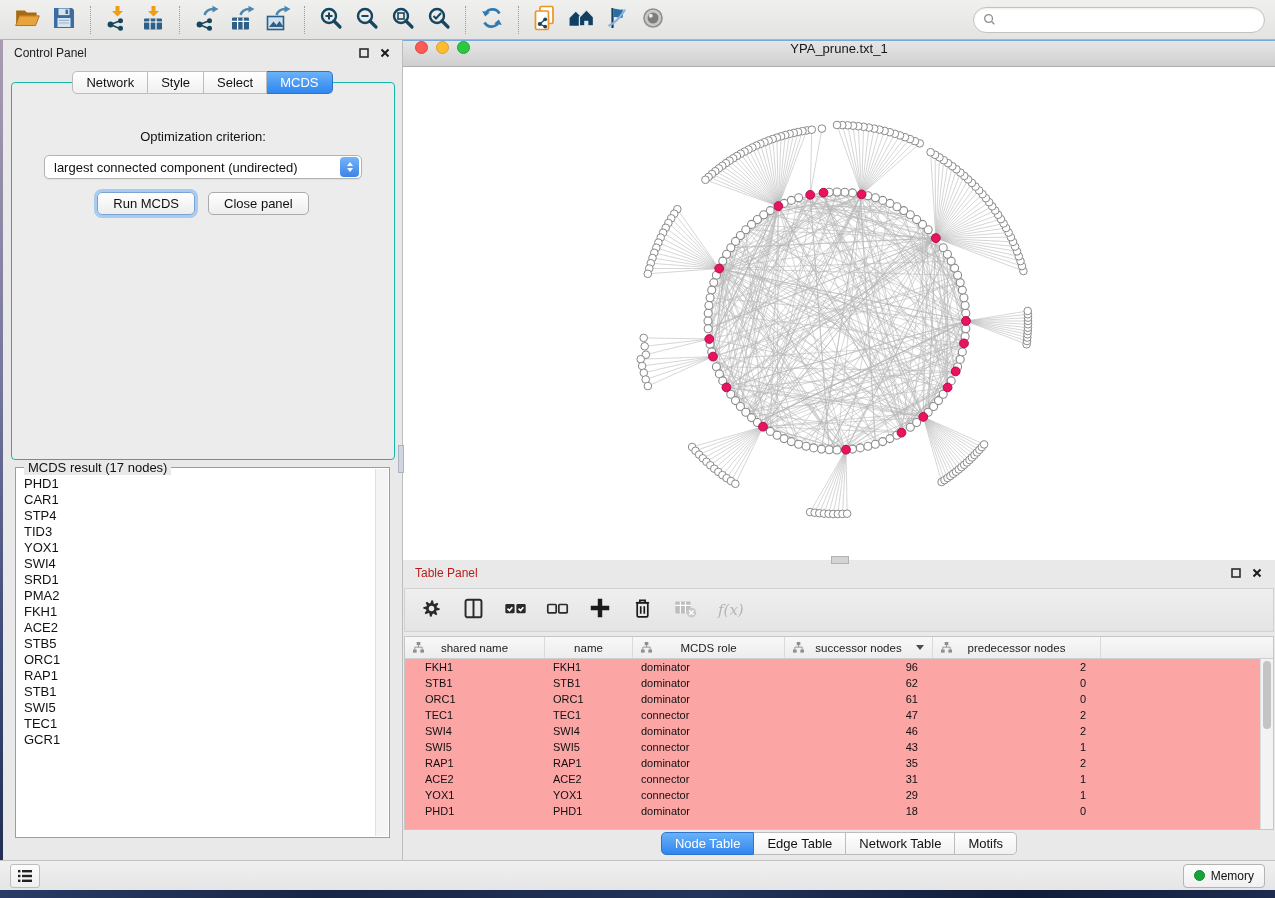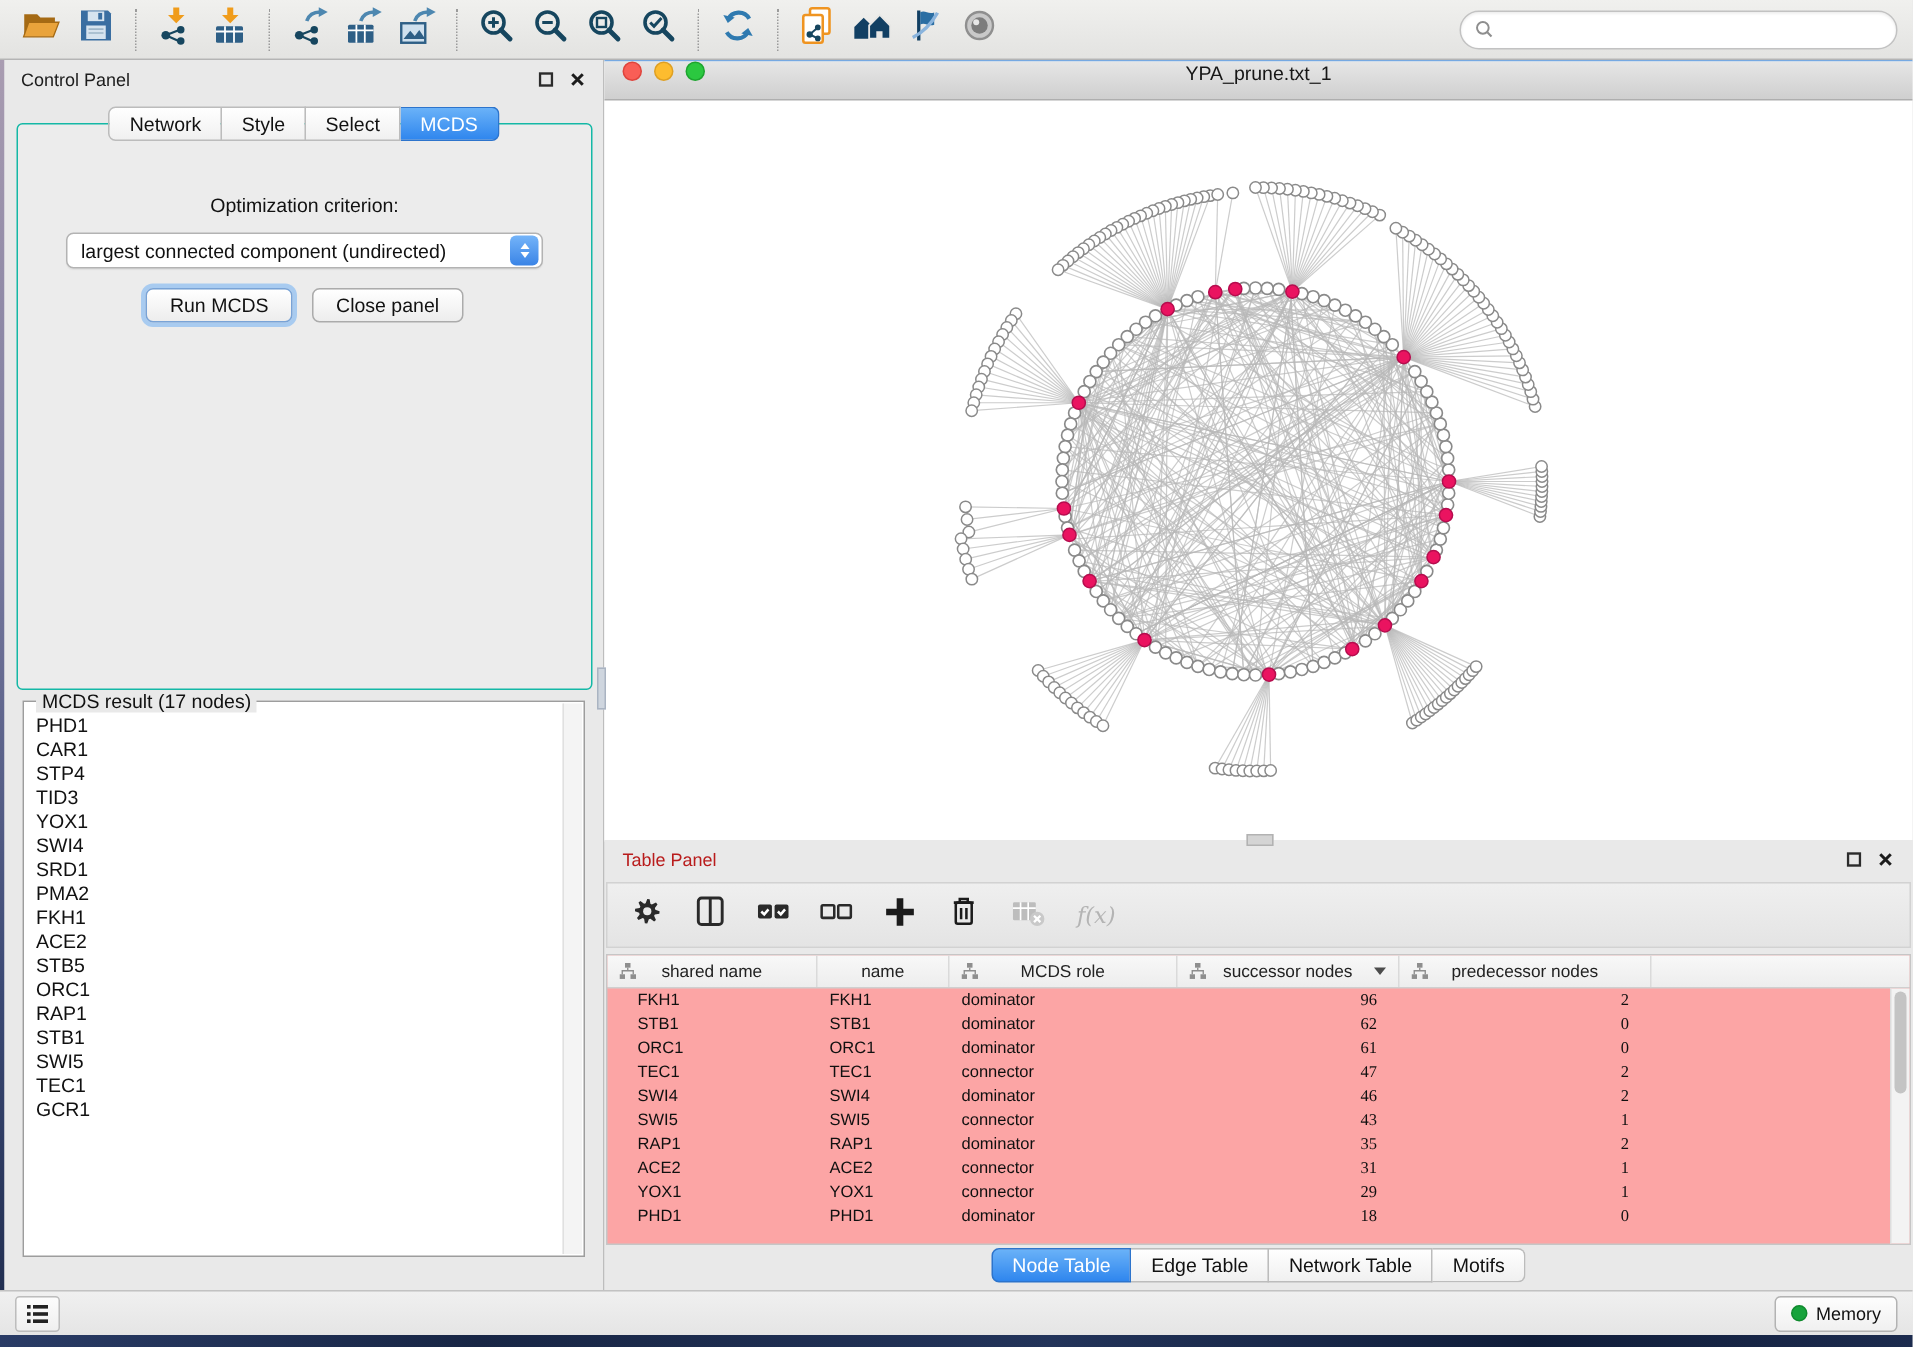--- a/index.html
+++ b/index.html
@@ -65,21 +65,21 @@
   .fx-label{font-family:"DejaVu Serif",serif;font-style:italic;font-size:15px;color:#b4b4b4;margin-left:2px;}
   .tbl-wrap{position:absolute;top:76px;left:1px;right:1px;bottom:30px;background:#fca5a5;border:1px solid #c6c6c6;box-sizing:border-box;display:flex;flex-direction:column;}
   .tbl-head{display:flex;height:21px;flex:0 0 21px;background:linear-gradient(#f8f8f8,#ededed);border-bottom:1px solid #cfcfcf;font-size:11.5px;color:#222;}
   .th{position:relative;display:flex;align-items:center;justify-content:center;gap:4px;border-right:1px solid #dadada;box-sizing:border-box;height:100%;}
   .th .mini{position:absolute;left:8px;top:5px;}
   .th .sort{position:absolute;right:8px;top:8px;width:0;height:0;border-left:4px solid transparent;border-right:4px solid transparent;border-top:5px solid #4c4c4c;}
   .th.filler{flex:1;border-right:none;}
   .rows{flex:1;overflow:hidden;}
   .row{display:flex;height:16px;align-items:center;font-size:11px;color:#101010;}
   .cell{box-sizing:border-box;white-space:nowrap;overflow:hidden;}
-  .cell.num{text-align:right;padding-right:15px;font-family:Liberation Serif, serif;}
+  .cell.num{text-align:right;padding-right:15px;}
   .tbl-scroll{position:absolute;top:22px;right:1px;bottom:1px;width:12px;background:#f3f3f3;border-left:1px solid #ddd;}
   .tbl-scroll .thumb{position:absolute;top:2px;left:2px;width:8px;height:68px;background:#c4c4c4;border-radius:4px;}
   .seg-tabs.bottom{position:static;display:flex;justify-content:center;margin-top:0;}
   .tbl-tabs-wrap{position:absolute;left:0;right:0;bottom:5px;display:flex;justify-content:center;}
 
   
   .statusbar{height:30px;flex:0 0 30px;background:linear-gradient(#f0f0f0,#e5e5e5);border-top:1px solid #c2c2c2;display:flex;align-items:center;padding:12px 10px;box-sizing:border-box;}
   .status-btn{width:28px;height:22px;border:1px solid #bdbdbd;border-radius:3px;background:linear-gradient(#fcfcfc,#efefef);display:flex;align-items:center;justify-content:center;}
   .memory-btn{margin-left:auto;height:22px;border:1px solid #b3b3b3;border-radius:4px;background:linear-gradient(#fdfdfd,#f0f0f0);display:flex;align-items:center;gap:6px;padding:0 10px;font-size:12px;color:#111;}
   .mem-dot{width:11px;height:11px;border-radius:50%;background:#17a33c;border:1px solid #0f8a2e;box-sizing:border-box;}

